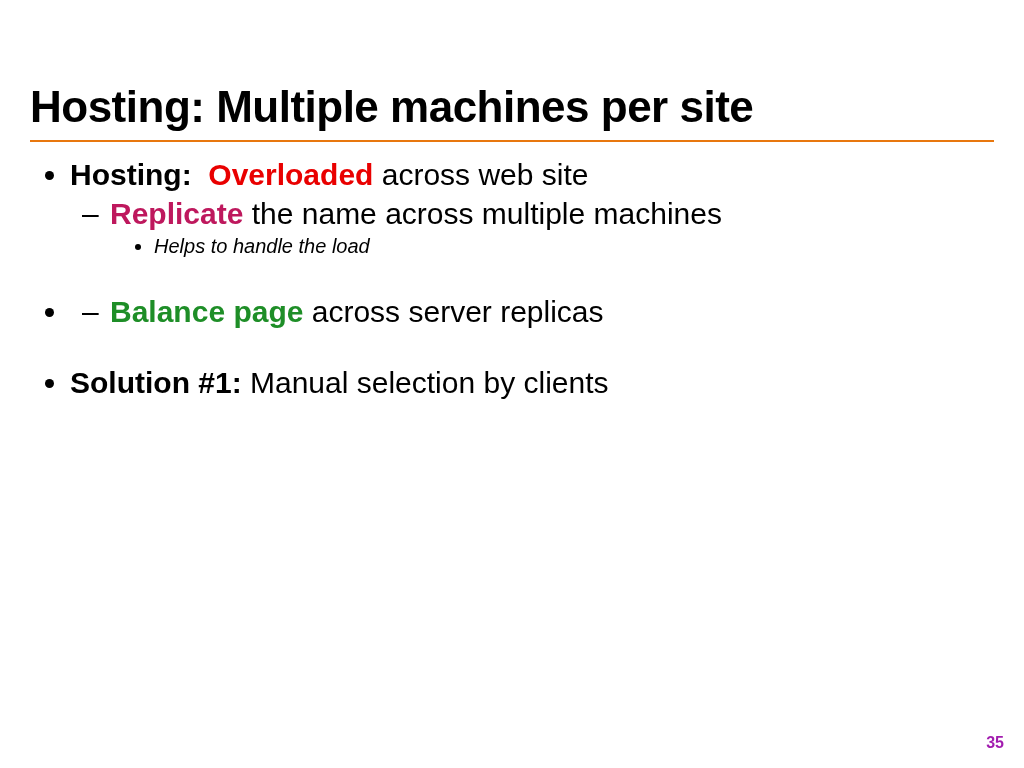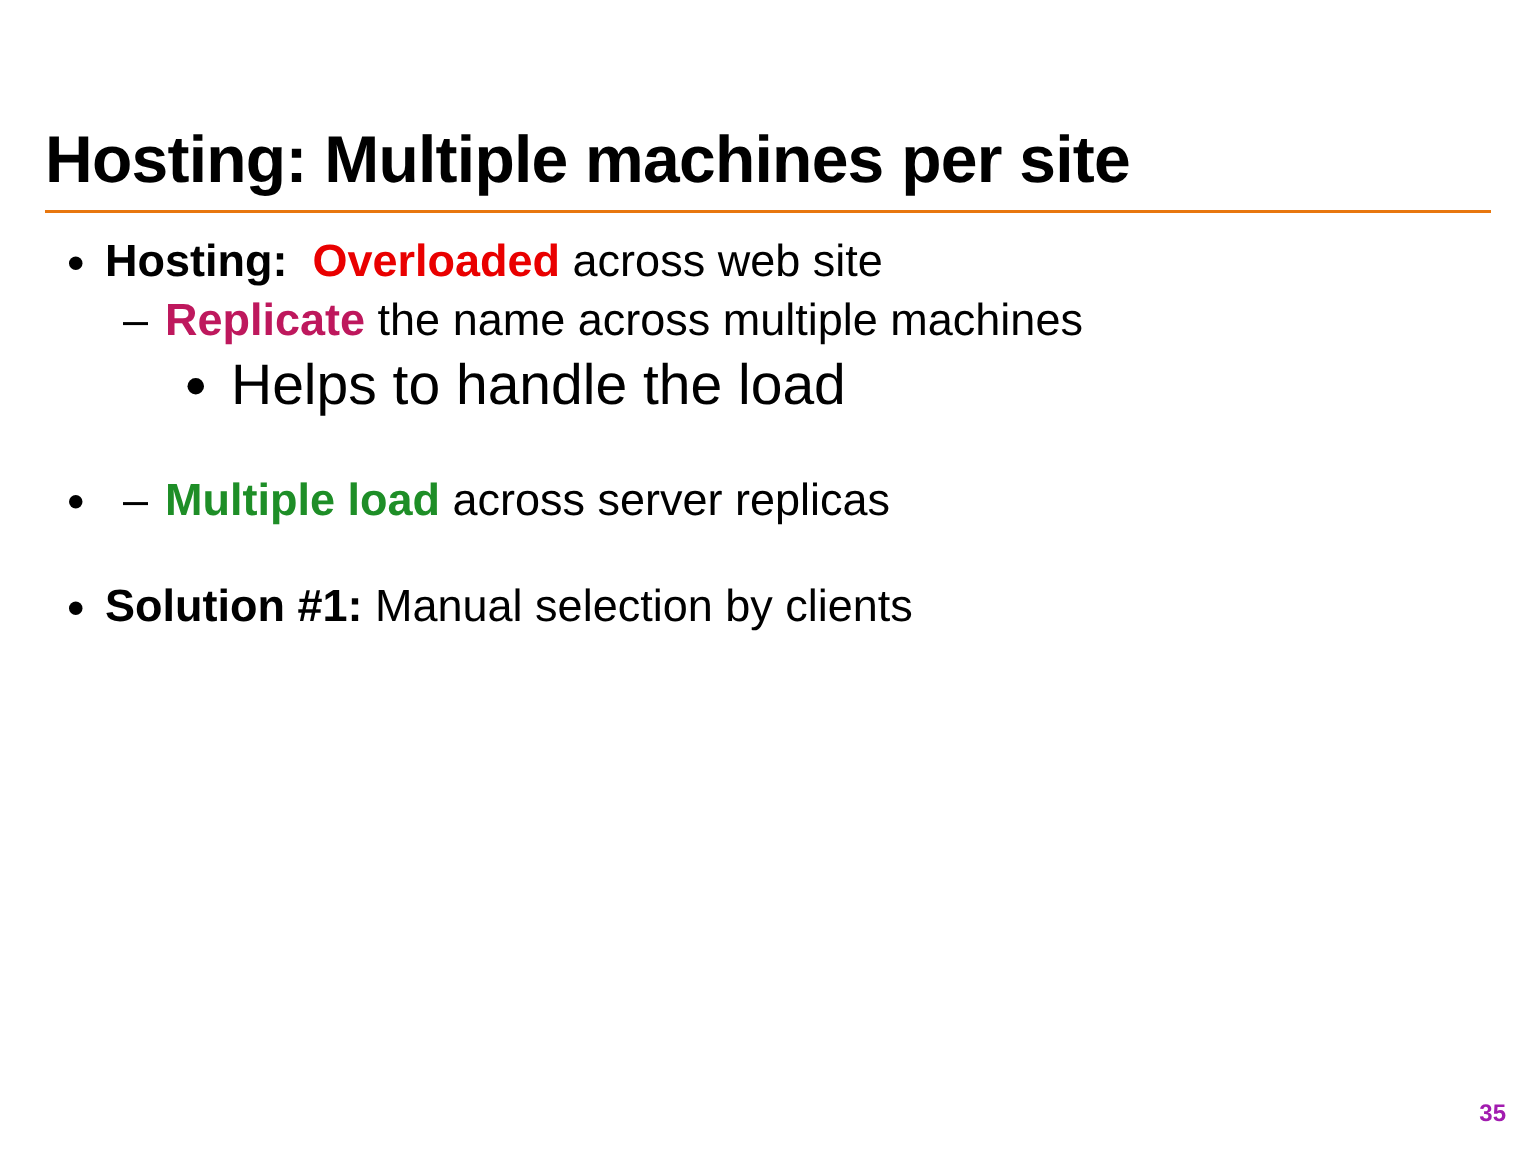--- a/index.html
+++ b/index.html
@@ -58,22 +58,23 @@
     position: absolute;
     left: -28px;
     top: 0;
   }
   ul.dot {
     list-style: disc;
     padding-left: 44px;
     margin: 2px 0 0 0;
   }
   ul.dot > li {
-    font-size: 38px;
+    font-size: 20px;
     line-height: 1.22;
+    font-style: italic;
   }
   .b { font-weight: 700; }
   .red   { color: #e90000; font-weight: 700; }
   .blue  { color: #be185d; font-weight: 700; }
   .green { color: #1e8e27; font-weight: 700; }
   .i { font-style: italic; }
   .pagenum {
     position: absolute;
     right: 20px;
     bottom: 16px;
@@ -101,21 +102,21 @@
           <ul class="dot">
             <li>Helps to handle the load</li>
           </ul>
         </li>
       </ul>
     </li>
 
     <li>
       <ul class="dash">
         <li>
-          <span class="green">Multiple load</span><span> across server replicas</span>
+          <span class="green">Balance page</span><span> across server replicas</span>
         </li>
       </ul>
     </li>
 
     <li>
       <span class="b">Solution #1:</span><span> Manual selection by clients</span>
     </li>
 
   </ul>
 

